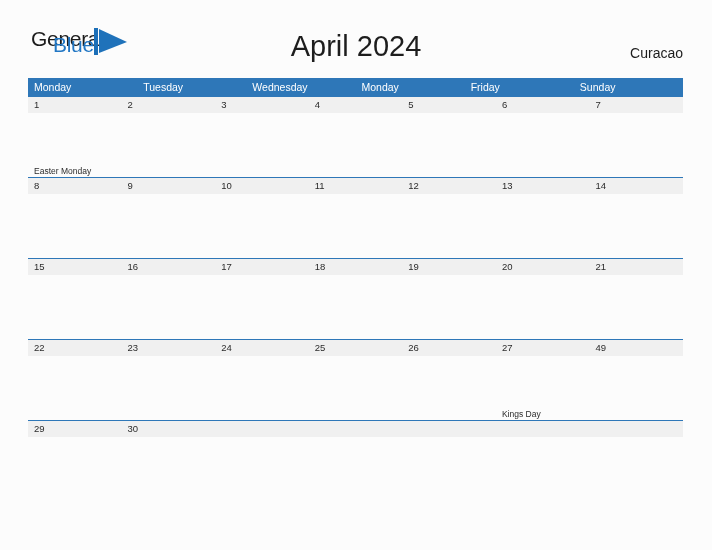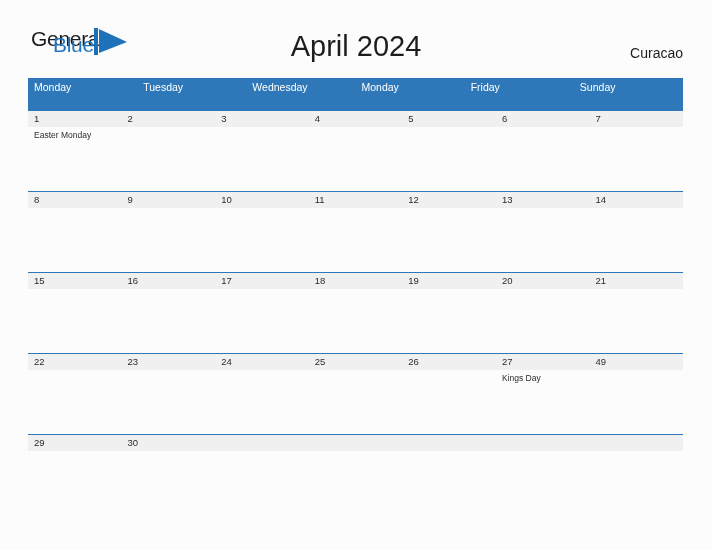--- a/index.html
+++ b/index.html
@@ -86,21 +86,21 @@
   .calendar {
     position: absolute;
     left: 28px;
     top: 78px;
     width: 655px;
   }
 
   .weekday-row {
     display: flex;
     background: #2e77b8;
-    height: 33px;
+    height: 19px;
   }
   .weekday-cell {
     flex: 1 1 0;
     color: #ffffff;
     font-size: 10.5px;
     line-height: 19px;
     padding-left: 6px;
     box-sizing: border-box;
     font-family: "Liberation Sans", sans-serif;
   }
@@ -124,20 +124,21 @@
     color: #2b2b2b;
     padding-left: 6px;
     box-sizing: border-box;
     font-family: "Liberation Sans", sans-serif;
   }
 
   .event-band {
     display: flex;
     background: #fcfcfc;
     height: 64px;
+    align-items: flex-end;
   }
   .event-cell {
     flex: 1 1 0;
     padding: 3px 6px 0 6px;
     box-sizing: border-box;
   }
   .event-item {
     font-size: 8.5px;
     line-height: 11px;
     color: #2b2b2b;

